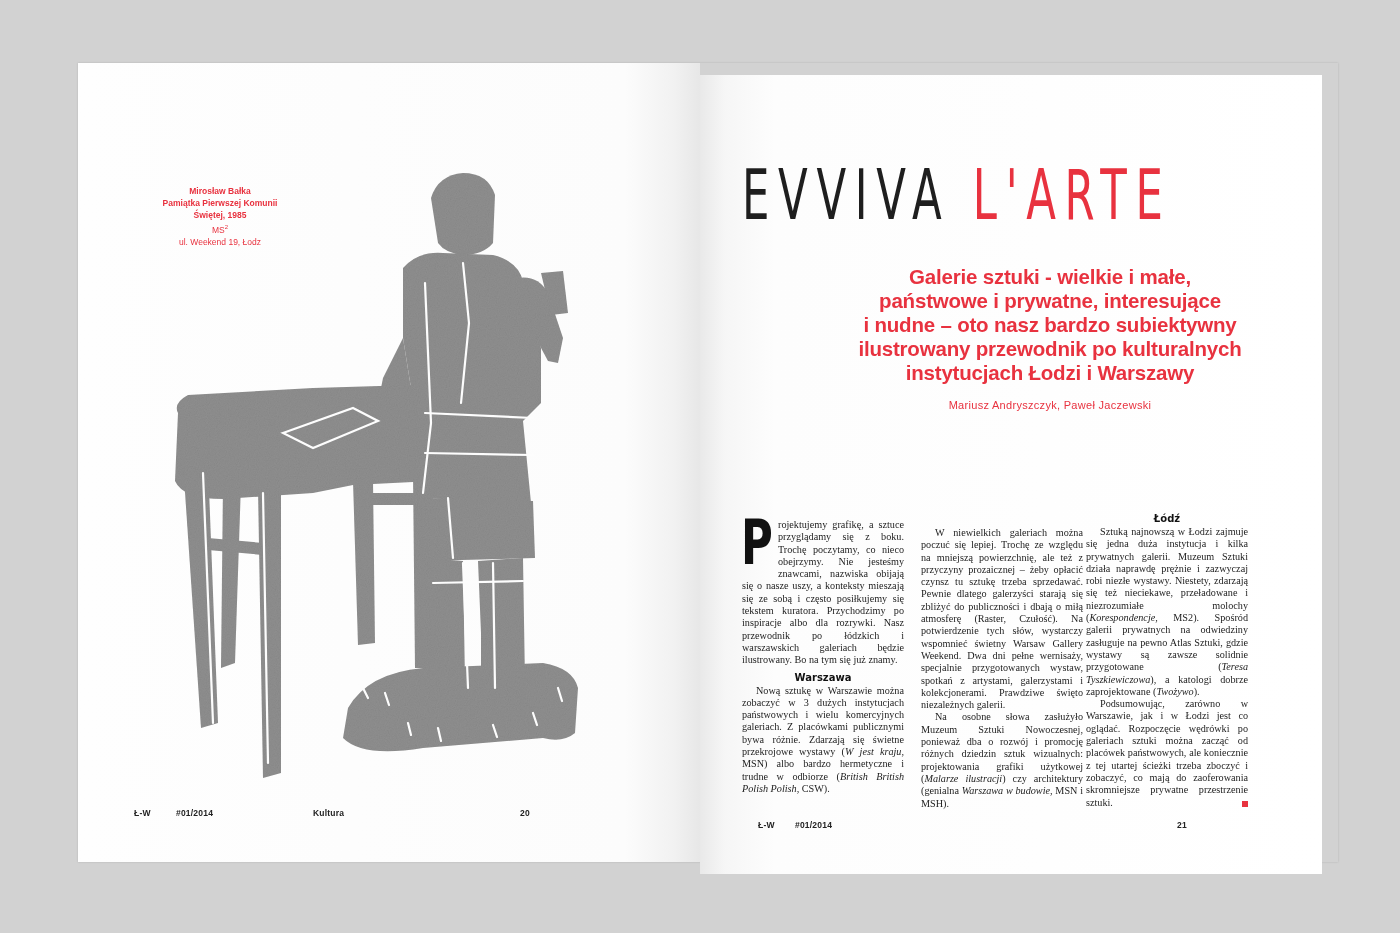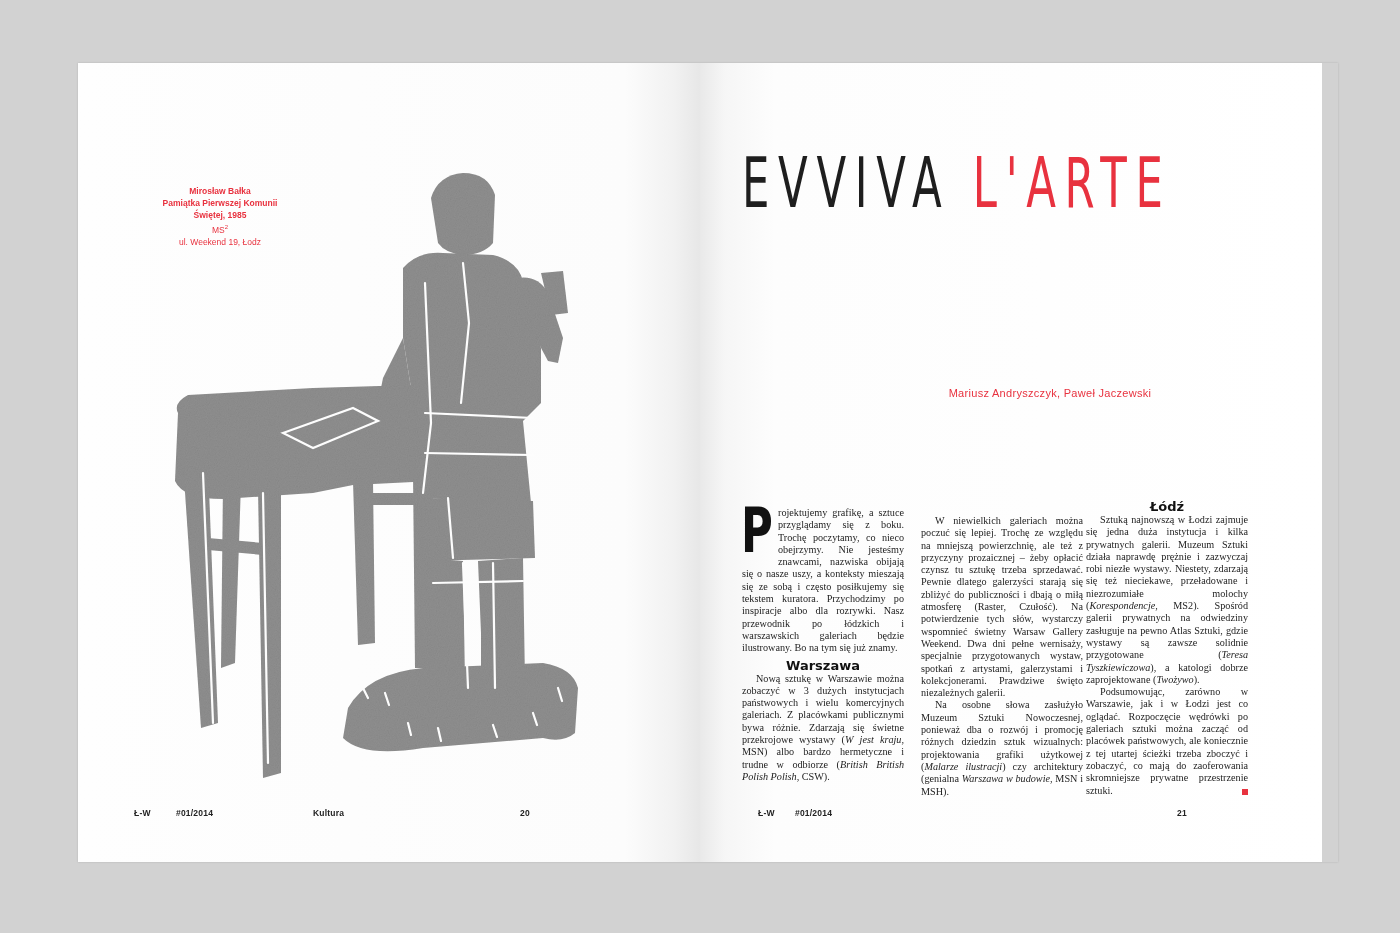--- a/index.html
+++ b/index.html
@@ -20,20 +20,21 @@
       position: relative;
       width: 622px; height: 799px;
       background: #fdfdfd;
       overflow: hidden;
     }
     .page.left {
       background: linear-gradient(to right, #fefefe 0%, #fcfcfc 88%, #f1f1f1 96%, #e7e7e7 100%);
     }
     .page.right {
       background: linear-gradient(to right, #e9e9e9 0%, #f6f6f6 4%, #fdfdfd 12%, #ffffff 100%);
+      margin-top: 12px;
     }
 
     
     .caption {
       position: absolute; left: 42px; top: 122px; width: 200px;
       text-align: center; color: #e8323f;
       font-size: 8.5px; line-height: 12px;
     }
     .caption .b { font-weight: bold; display: block; }
     .caption .r { display: block; }
@@ -88,21 +89,21 @@
     .col p.first { text-indent: 0; }
     .col .dropcap {
       float: left; font-family: "DejaVu Sans", sans-serif; font-weight: bold;
       font-size: 62px; line-height: 48px; height: 50px;
       margin: 0 3px 0 -1px; color: #111;
       transform: scaleX(0.7); transform-origin: left top; width: 34px;
     }
     .col h3 {
       margin: 4px 0 1px 0; text-align: center;
       font-family: "DejaVu Sans", sans-serif; font-weight: bold;
-      font-size: 13px; line-height: 13px; color: #111;
+      font-size: 10px; line-height: 13px; color: #111;
     }
     .col i { font-style: italic; }
     .endmark {
       display: inline-block; width: 6px; height: 6px; background: #e8323f;
       float: right; margin-top: 4px;
     }
   </style>
 </head>
 <body>
 
@@ -189,20 +190,27 @@
 
   <div class="page right">
 
     <div class="title-wrap">
       <div class="title">
         <span class="black">EVVIVA</span>
         <span class="red">L'ARTE</span>
       </div>
     </div>
 
+    <div class="lede">
+      <div>Galerie sztuki - wielkie i małe,</div>
+      <div>państwowe i prywatne, interesujące</div>
+      <div>i nudne – oto nasz bardzo subiektywny</div>
+      <div>ilustrowany przewodnik po kulturalnych</div>
+      <div>instytucjach Łodzi i Warszawy</div>
+    </div>
 
     <div class="byline">Mariusz Andryszczyk, Paweł Jaczewski</div>
 
     <div class="col" style="left:42px;">
       <p class="first">
         <span class="dropcap">P</span><span>rojektujemy grafikę, a sztuce przyglądamy się z boku. Trochę poczytamy, co nieco obejrzymy. Nie jesteśmy znawcami, nazwiska obijają się o nasze uszy, a konteksty mieszają się ze sobą i często posiłkujemy się tekstem kuratora. Przychodzimy po inspiracje albo dla rozrywki. Nasz przewodnik po łódzkich i warszawskich galeriach będzie ilustrowany. Bo na tym się już znamy.</span>
       </p>
       <h3>Warszawa</h3>
       <p><span>Nową sztukę w Warszawie można zobaczyć w 3 dużych instytucjach państwowych i wielu komercyjnych galeriach. Z placówkami publicznymi bywa różnie. Zdarzają się świetne przekrojowe wystawy (</span><i>W jest kraju</i><span>, MSN) albo bardzo hermetyczne i trudne w odbiorze (</span><i>British British Polish Polish</i><span>, CSW).</span></p>
     </div>

